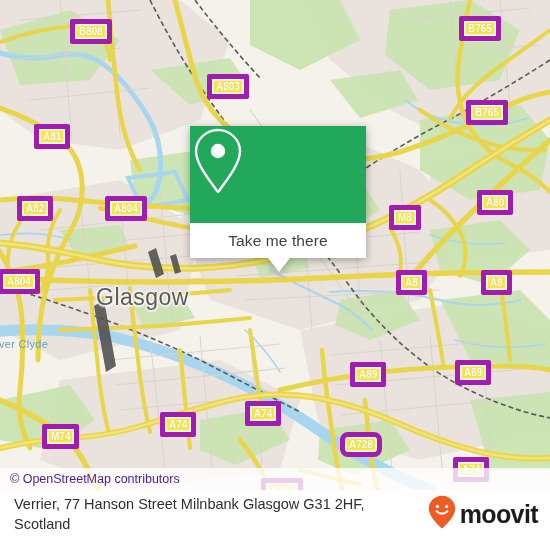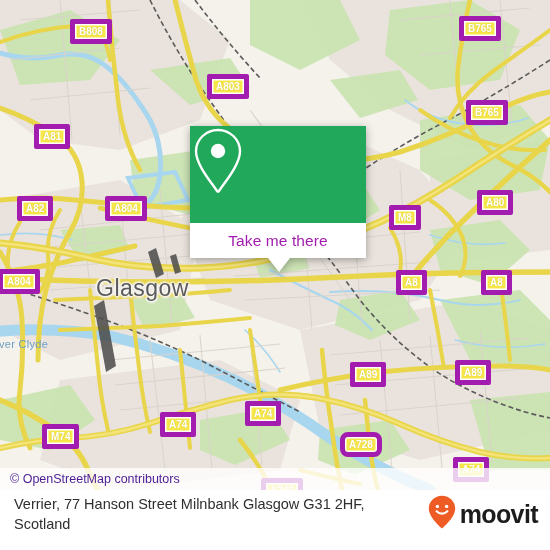--- a/index.html
+++ b/index.html
@@ -33,40 +33,41 @@
   
   .place{
     position:absolute;
     color:#4b4b4b;
     font-family:"Liberation Sans",sans-serif;
     white-space:nowrap;
     text-shadow:
        1.5px 0 2px #f7f5f1, -1.5px 0 2px #f7f5f1,
        0 1.5px 2px #f7f5f1, 0 -1.5px 2px #f7f5f1,
        1px 1px 2px #f7f5f1, -1px -1px 2px #f7f5f1;
+    margin-top: 9px;
   }
   .place.city{font-size:23px;letter-spacing:.5px;color:#5a5a5a;}
   .waterlabel{
     position:absolute;color:#6b9fc4;font-size:11px;font-family:"Liberation Sans",sans-serif;
     white-space:nowrap;letter-spacing:.3px;
   }
 
   
   #attrib{
     position:absolute;left:0;bottom:0;width:550px;height:22px;
     background:rgba(255,255,255,.78);
     color:#4c1d95;font-size:12.5px;line-height:22px;padding-left:10px;
     box-sizing:border-box;font-family:"Liberation Sans",sans-serif;
   }
 
   
   #popup{position:absolute;left:190px;top:126px;width:176px;filter:drop-shadow(0 2px 4px rgba(0,0,0,.33));}
   #popup-green{width:176px;height:97px;background:#22a85a;display:flex;align-items:center;justify-content:center;}
   #popup-foot{width:176px;height:35px;background:#fff;display:flex;align-items:center;justify-content:center;position:relative;}
-  #popup-foot span{font-size:15.5px;color:#a21caf;font-family:"Liberation Sans",sans-serif;letter-spacing:.1px;}
+  #popup-foot span{font-size:15.5px;color:#404040;font-family:"Liberation Sans",sans-serif;letter-spacing:.1px;}
   #popup-tail{position:absolute;left:78px;top:35px;width:0;height:0;
      border-left:11px solid transparent;border-right:11px solid transparent;border-top:14px solid #fff;}
 
   
   #caption{
     position:absolute;left:0;top:490px;width:550px;height:60px;background:#ffffff;
     display:flex;align-items:center;box-sizing:border-box;padding:0 12px 12px 14px;
   }
   #caption-text{
     flex:1;font-size:14.5px;line-height:20px;color:#2f2f2f;

